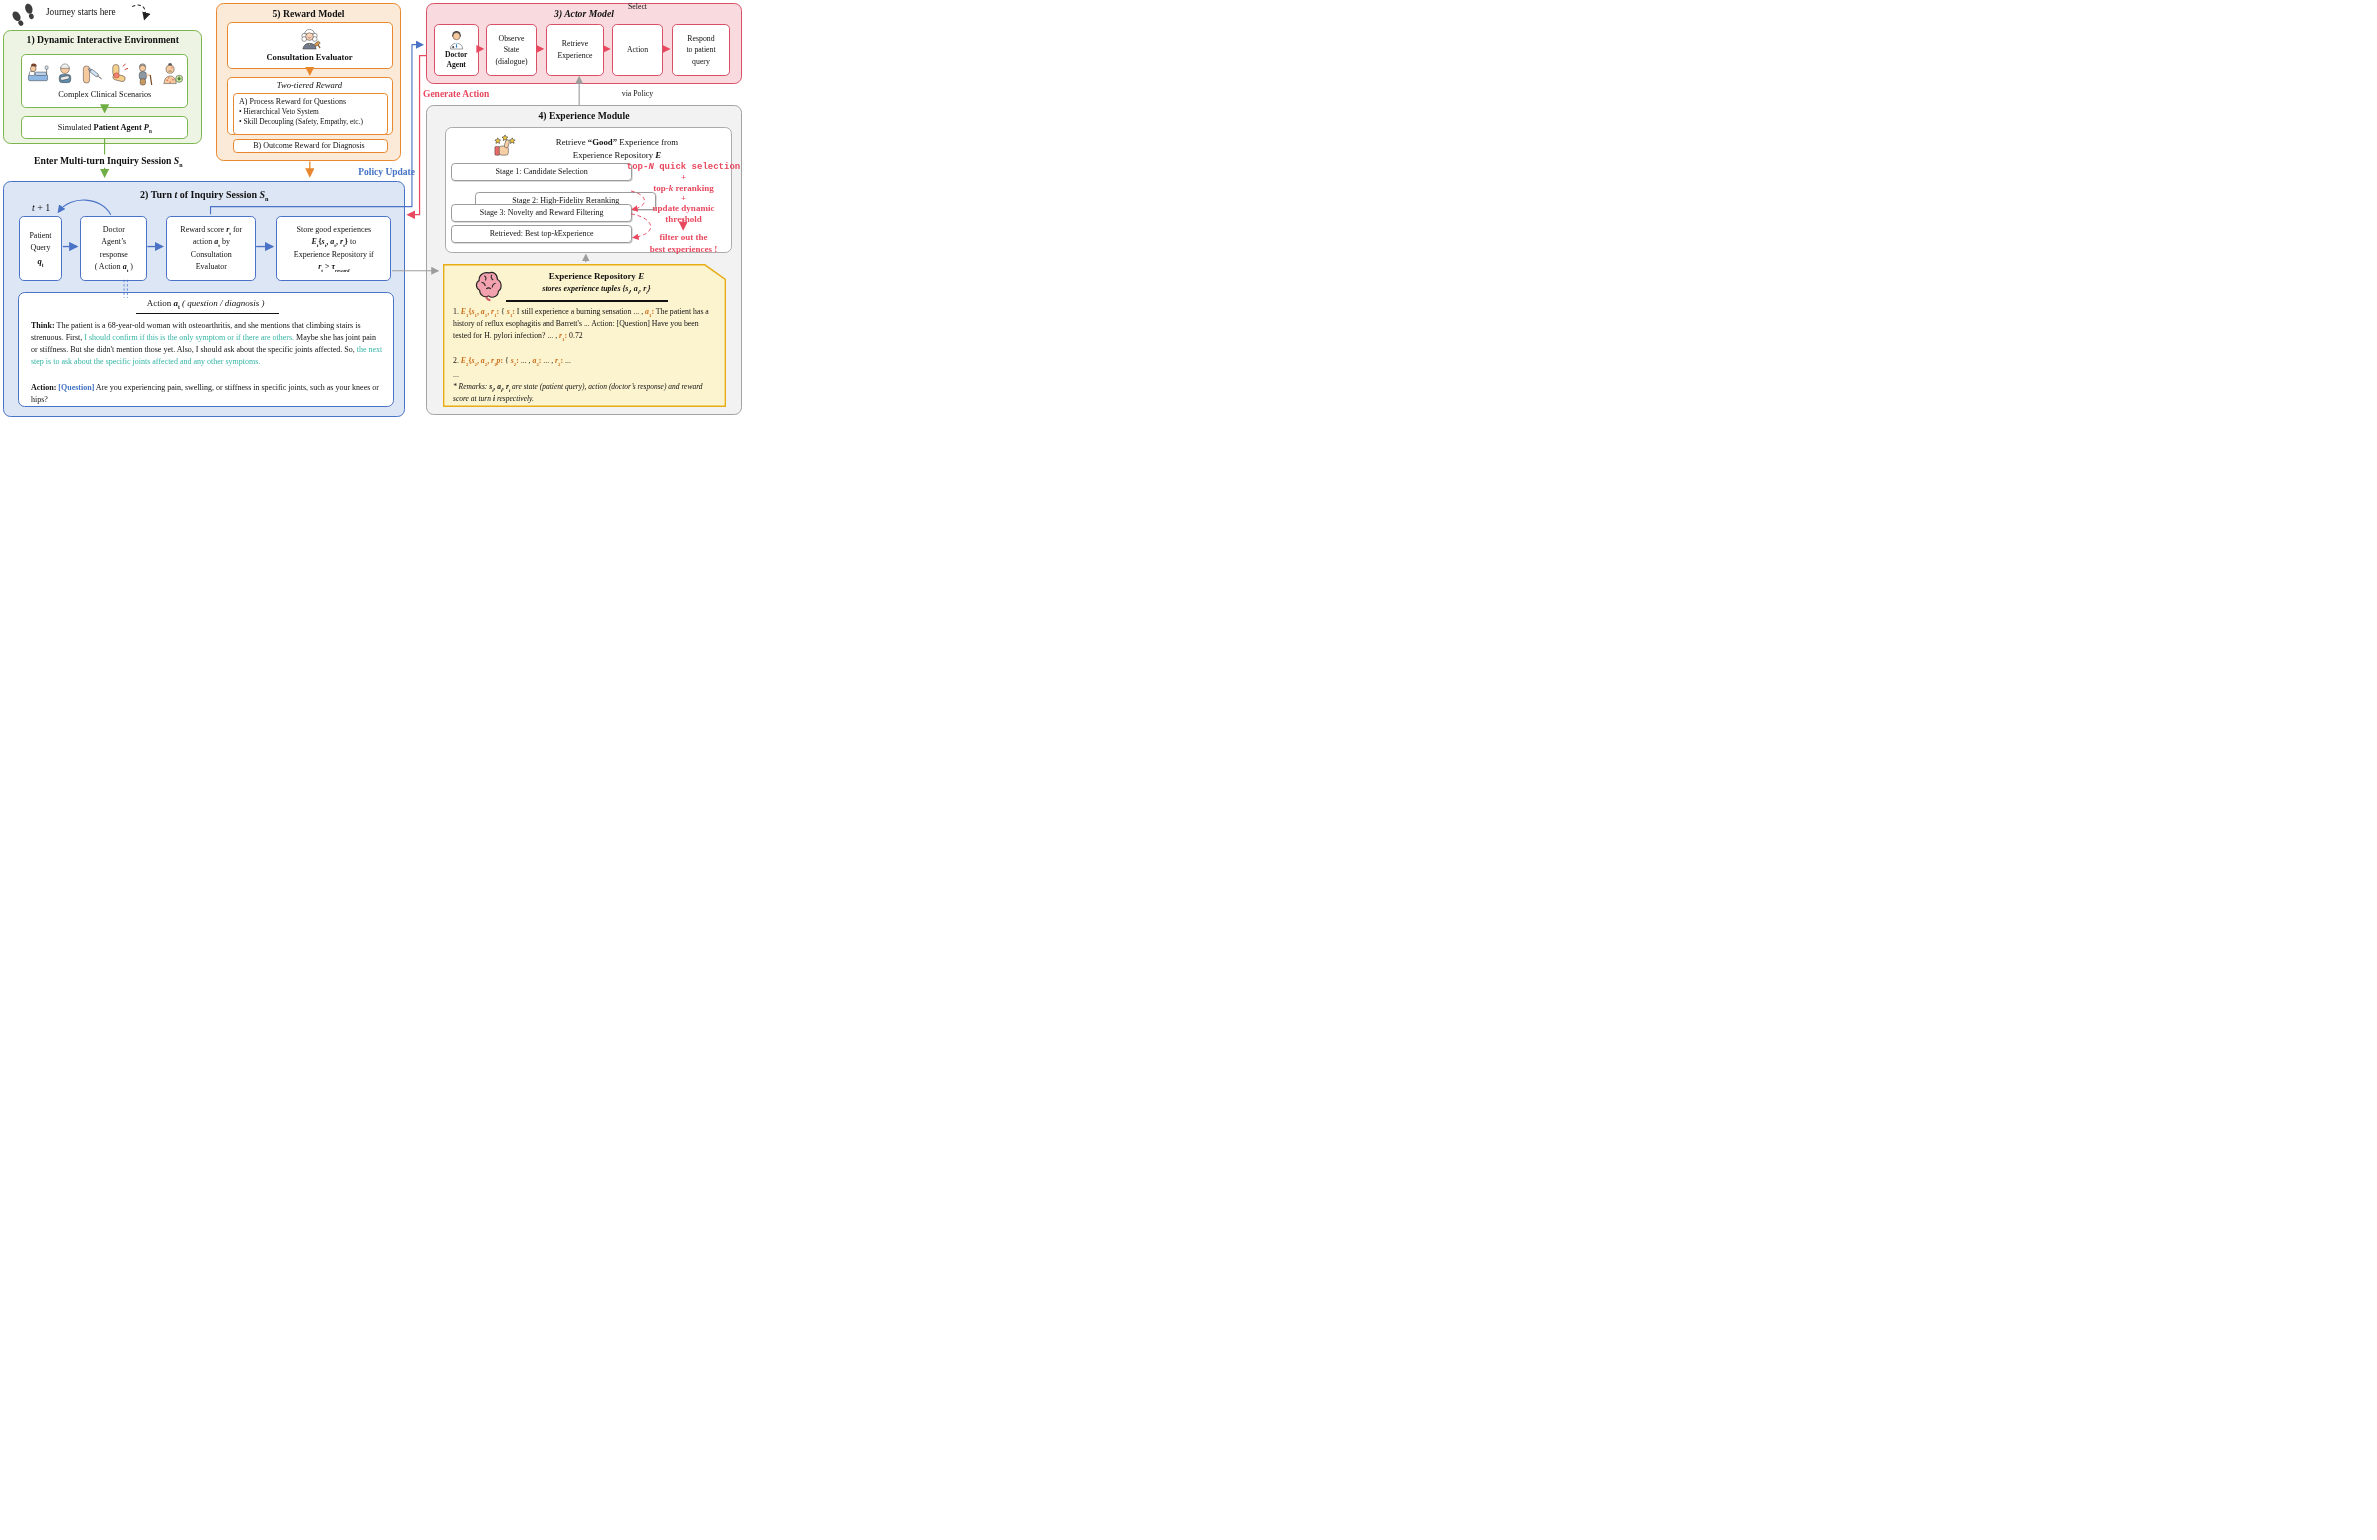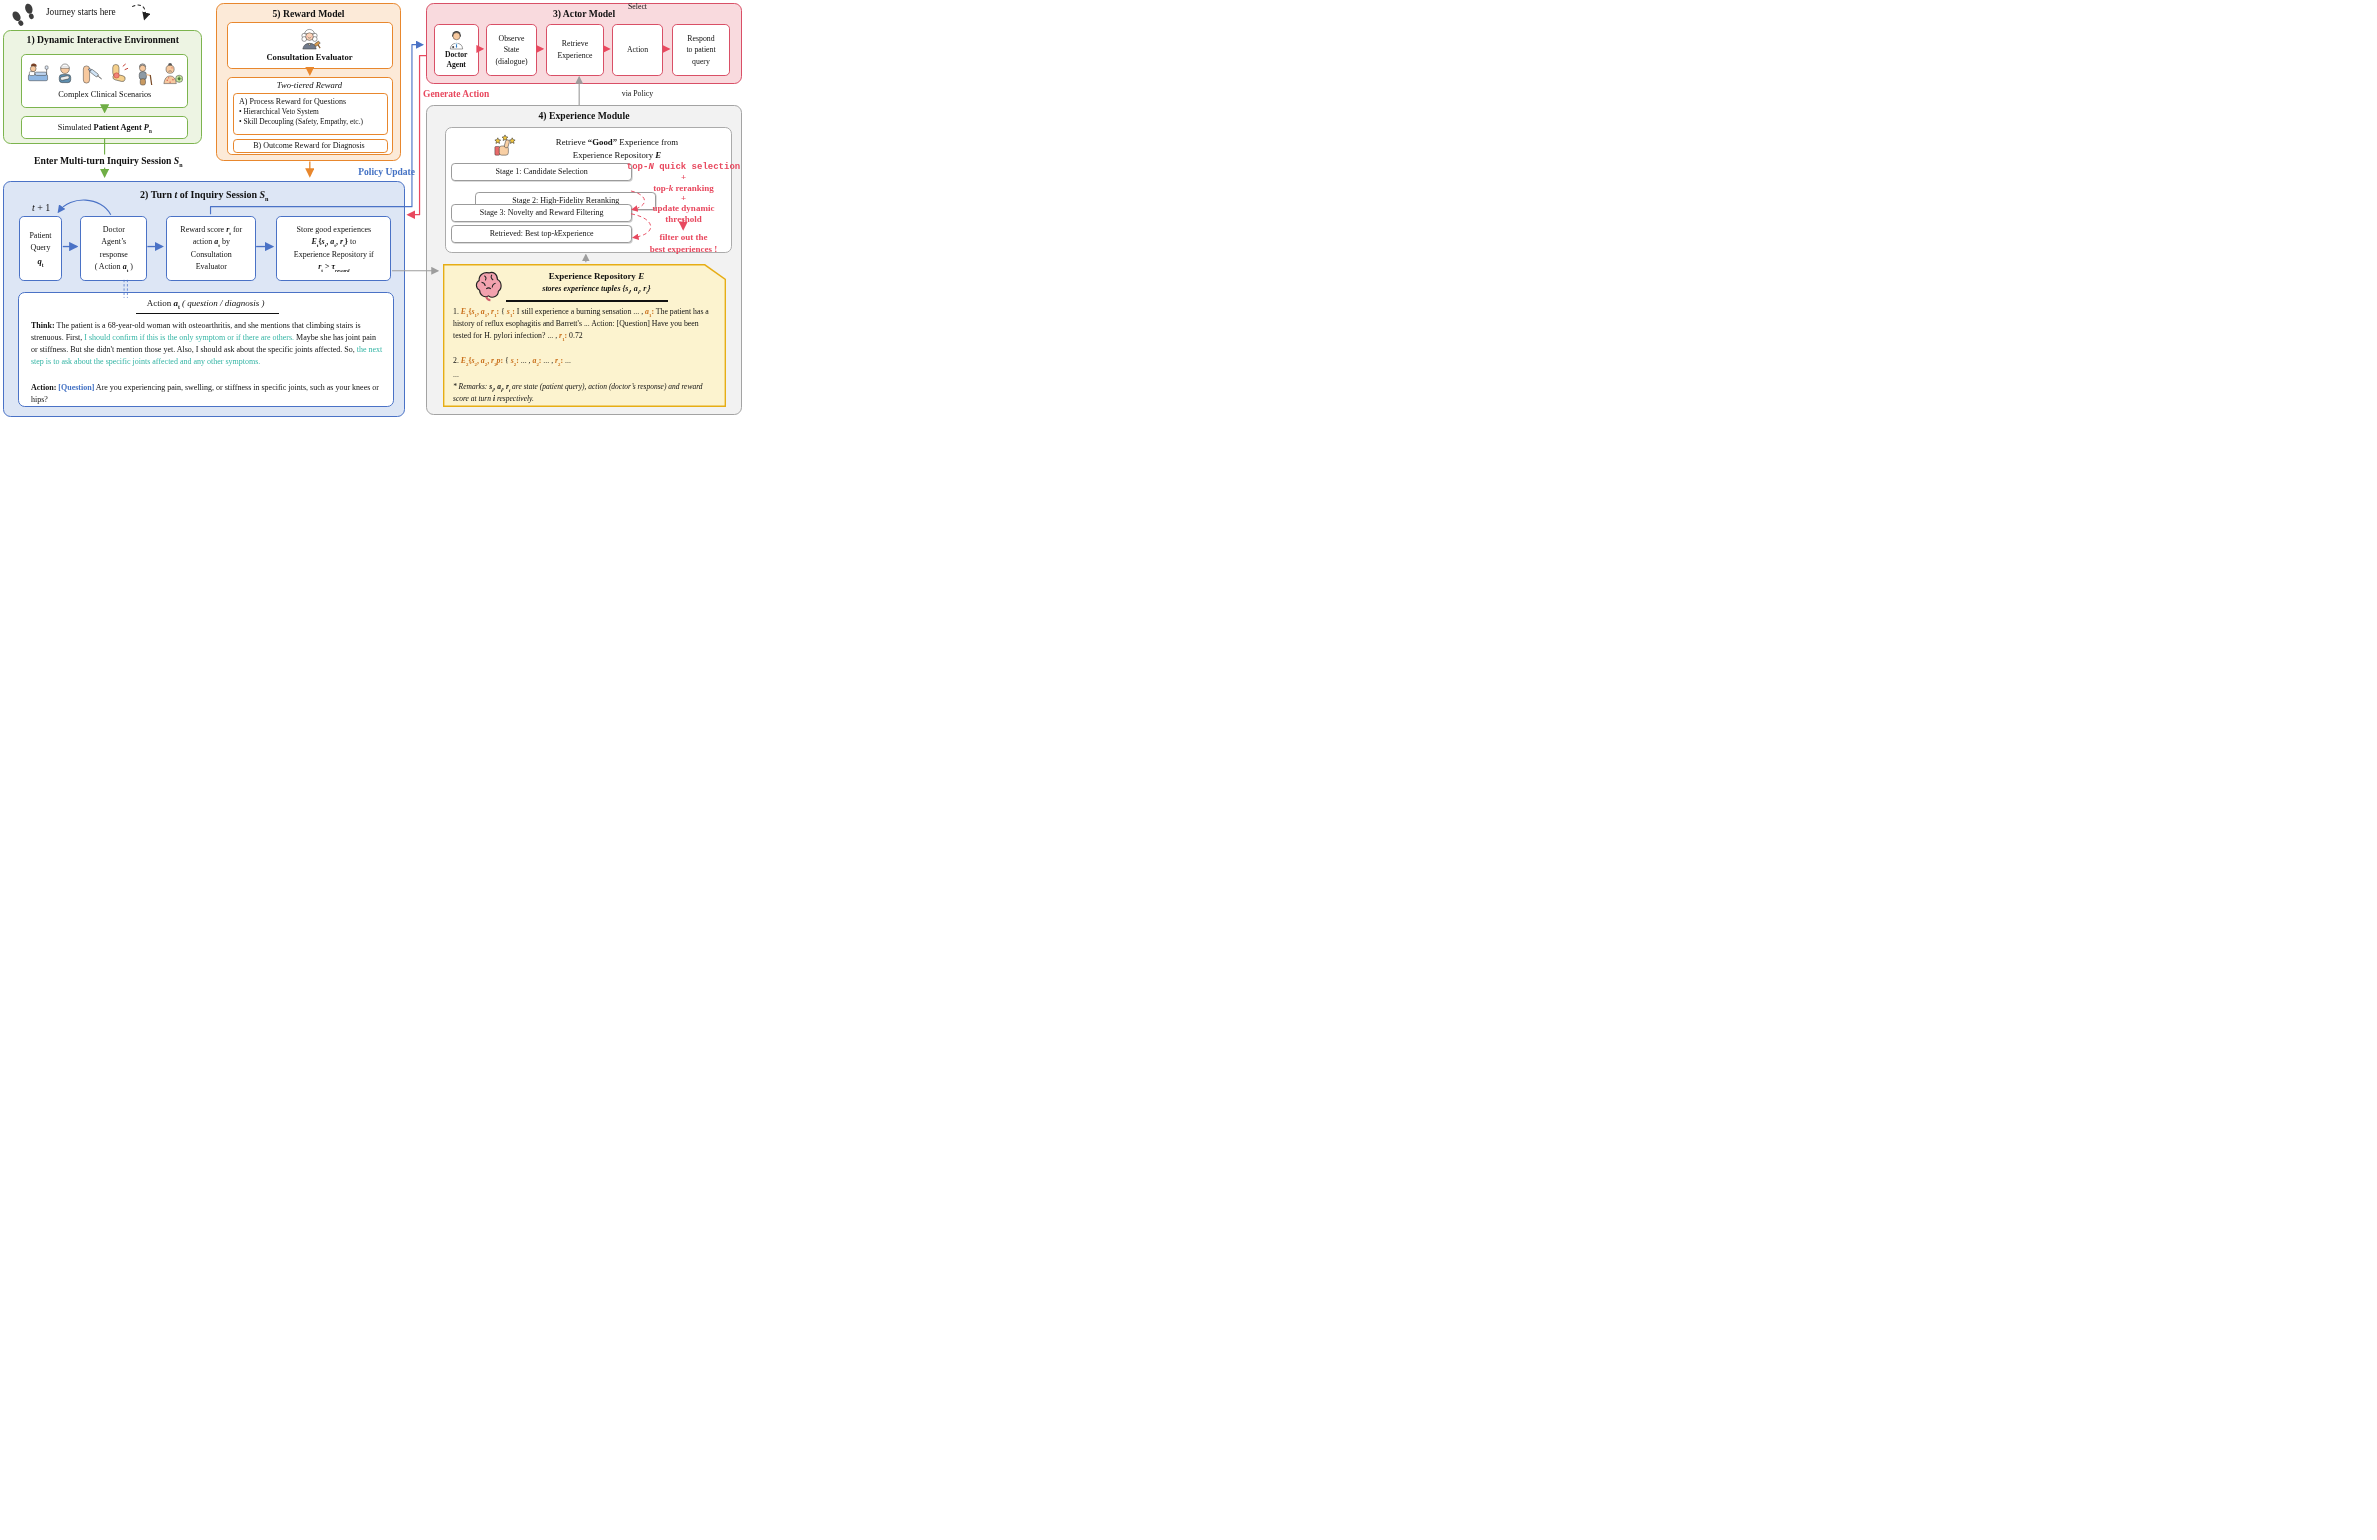--- a/index.html
+++ b/index.html
@@ -180,36 +180,36 @@
             <path d="M10,44 q2,-12 14,-12 q12,0 14,12 z" fill="#717b8c" stroke="#333"></path>
             <path d="M21,33 l3,4 l3,-4 z" fill="#f6e9c8" stroke="#333"></path>
             <g transform="rotate(-35 40 33)">
               <rect x="34" y="30" width="12" height="6" rx="2" fill="#d99b4e" stroke="#333"></rect>
               <line x1="40" y1="36" x2="40" y2="44" stroke="#8a5a28" stroke-width="2.5"></line>
             </g>
           </svg>
         </span>
       <div style="font-size:8.6px;font-weight:700;margin-top:2px;">Consultation Evaluator</div>
     </div>
-    <div class="wbox" style="left:9.5px;top:73px;width:166px;height:78px;border:1px solid #e8872d;">
+    <div class="wbox" style="left:9.5px;top:73px;width:166px;height:58px;border:1px solid #e8872d;">
       <div class="ttl" style="top:1.9px;font-size:8.6px;font-weight:400;font-style:italic;">Two-tiered Reward</div>
       <div class="wbox" style="left:5.7px;top:15px;width:155px;height:42px;border:0.9px solid #e8872d;border-radius:3.8px;padding:1.9px 4.8px;">
         <div style="font-size:8px;line-height:11.4px;">A) Process Reward for Questions</div>
         <div style="font-size:7.4px;line-height:10px;">• Hierarchical Veto System</div>
         <div style="font-size:7.4px;line-height:10px;">• Skill Decoupling (Safety, Empathy, etc.)</div>
       </div>
       <div class="wbox" style="left:5.7px;top:61px;width:155px;height:13.8px;border:0.9px solid #e8872d;border-radius:3.8px;padding-left:19px;font-size:8px;line-height:12.4px;">B) Outcome Reward for Diagnosis</div>
     </div>
   </div>
 
   <div class="abs" style="left:333px;top:167px;width:82px;text-align:right;font-size:9.5px;font-weight:700;color:#4472c4;">Policy Update</div>
   <div class="abs" style="left:423px;top:89px;font-size:9.5px;font-weight:700;color:#e8495f;">Generate Action</div>
 
   <div class="panel" style="left:426px;top:2.9px;width:316px;height:81px;background:#f9dade;border:1.2px solid #d94f66;">
-    <div class="ttl" style="top:3.8px;font-size:9.7px;">3) Actor Model</div>
+    <div class="ttl" style="top:3.8px;font-size:9.7px;font-style:italic;">3) Actor Model</div>
     <div class="wbox col" style="left:6.7px;top:20px;width:45px;height:52px;border:1px solid #d94f66;font-size:7.6px;line-height:10px;font-weight:700;">
       <span>
           <svg width="19" height="21" viewBox="0 0 40 44">
             <path d="M11,13 a9,9 0 0 1 18,0 l0,3 l-18,0 z" fill="#3c3c3c"></path>
             <circle cx="20" cy="15" r="7.5" fill="#f7c99f" stroke="#333"></circle>
             <path d="M7,42 q1,-12 13,-12 q12,0 13,12 z" fill="#fff" stroke="#333"></path>
             <path d="M16,30 l4,5 l4,-5 z" fill="#cfe8f7"></path>
             <path d="M19.2,32 l1.6,0 l0.6,6 l-1.4,2 l-1.4,-2 z" fill="#2f79c2"></path>
             <circle cx="13" cy="38" r="2.2" fill="#444"></circle>
           </svg>

